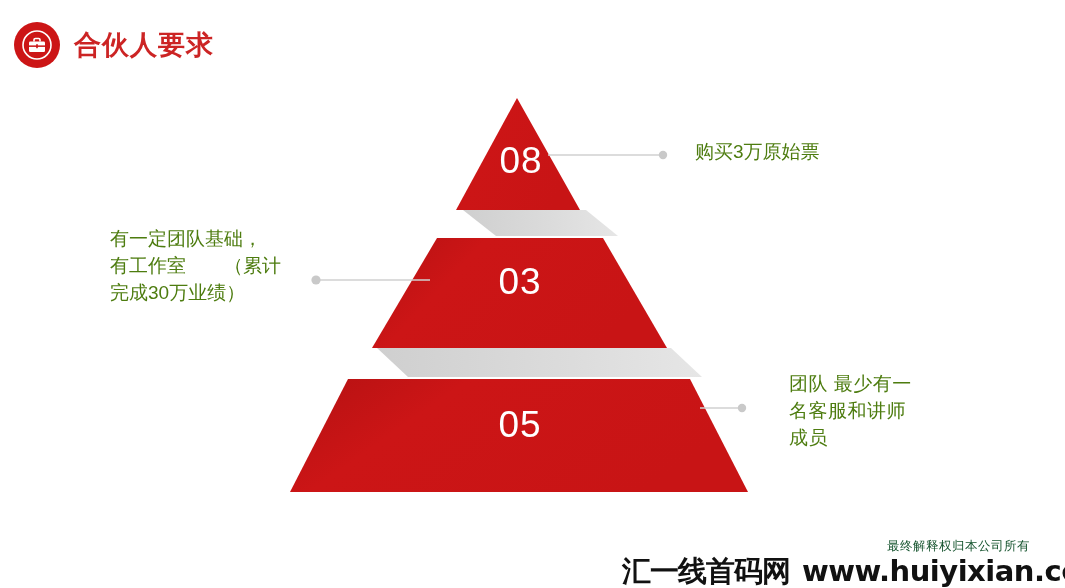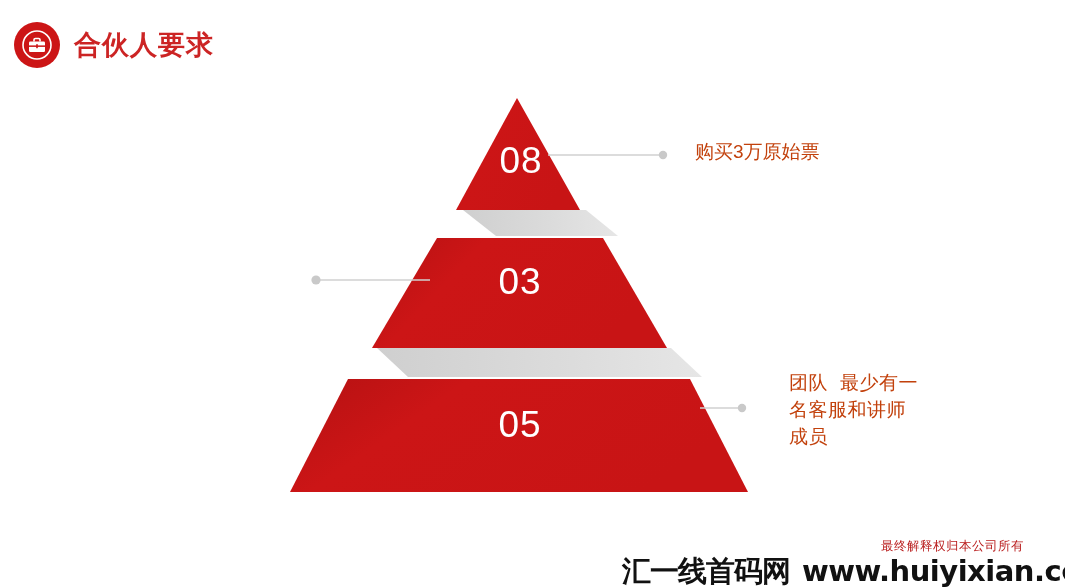--- a/index.html
+++ b/index.html
@@ -67,36 +67,36 @@
     text-align: center;
     pointer-events: none;
   }
   #level-number-01 { left: 493px; top: 142px; width: 56px; }
   #level-number-02 { left: 491px; top: 263px; width: 58px; }
   #level-number-03 { left: 490px; top: 406px; width: 60px; }
 
   
   .callout-label {
     position: absolute;
-    color: #c2410c;
+    color: #4d7c0f;
     font-size: 19px;
     line-height: 1.42;
     white-space: pre-line;
   }
   #callout-01 { left: 695px; top: 139px; }
   #callout-02 { left: 110px; top: 226px; text-align: left; }
-  #callout-03 { left: 789px; top: 371px; letter-spacing: 0.5px; font-family: Liberation Mono, monospace; }
+  #callout-03 { left: 789px; top: 371px; letter-spacing: 0.5px; }
 
   
   #footer-note {
     position: absolute;
-    right: 41px;
+    right: 35px;
     top: 538px;
     font-size: 12.5px;
-    color: #b91c1c;
+    color: #14532d;
     letter-spacing: 0.5px;
     white-space: nowrap;
   }
   #watermark {
     position: absolute;
     left: 622px;
     top: 552px;
     display: flex;
     align-items: baseline;
     gap: 12px;
@@ -172,20 +172,23 @@
       <line x1="700" y1="408" x2="739" y2="408" stroke="#d0d0d0" stroke-width="1.3"></line>
       <circle cx="742" cy="408" r="4.2" fill="#c9c9c9"></circle>
     </g>
   </svg>
 
   <div class="level-number" id="level-number-01">08</div>
   <div class="level-number" id="level-number-02">03</div>
   <div class="level-number" id="level-number-03">05</div>
 
   <div class="callout-label" id="callout-01">购买3万原始票</div>
+  <div class="callout-label" id="callout-02">有一定团队基础，
+有工作室　　（累计
+完成30万业绩）</div>
   <div class="callout-label" id="callout-03">团队 最少有一
 名客服和讲师
 成员</div>
 
   <div id="footer-note">最终解释权归本公司所有</div>
 
   <div id="watermark">
     <span id="watermark-brand">汇一线首码网</span>
     <span id="watermark-url">www.huiyixian.com</span>
   </div>

